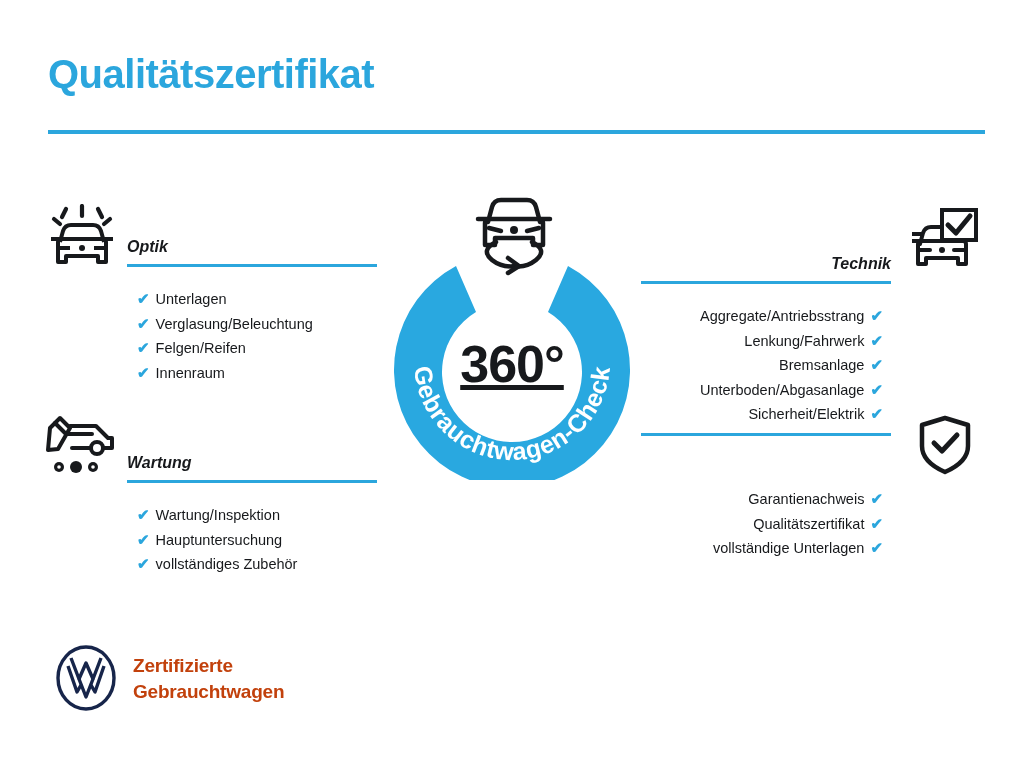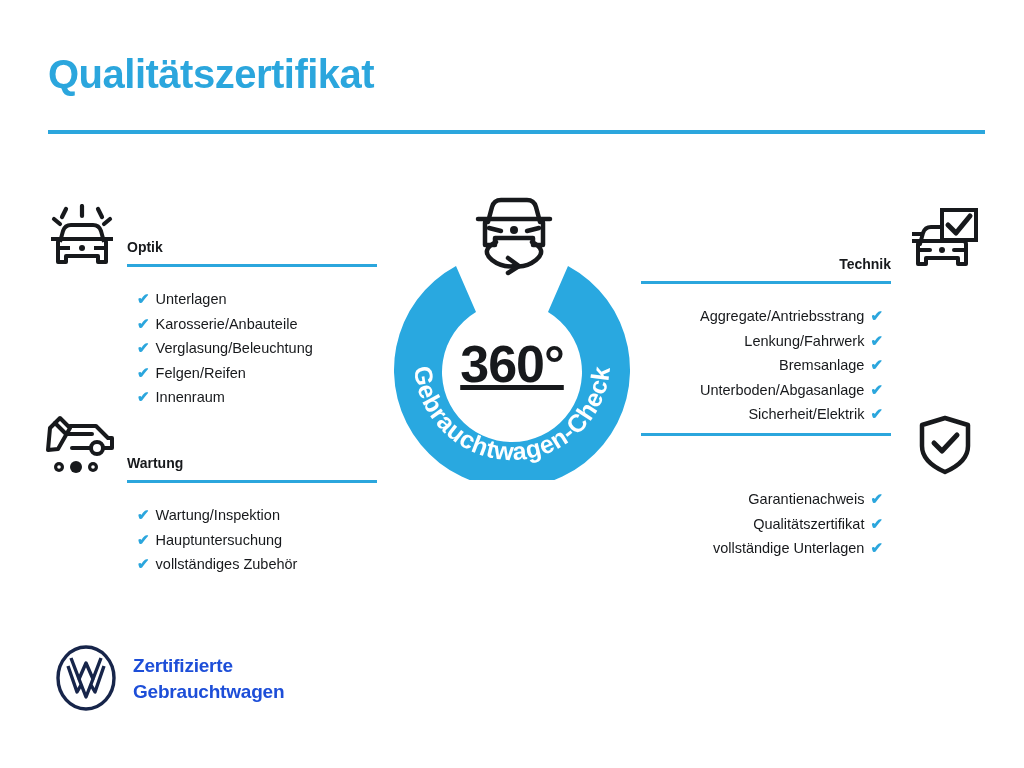--- a/index.html
+++ b/index.html
@@ -43,24 +43,25 @@
 
   
   .block {
     position: absolute;
   }
   .block-head {
     position: relative;
     height: 40px;
   }
   .block-title {
-    font-size: 14px;
+    font-size: 16px;
     font-weight: bold;
     color: #17191c;
     line-height: 28px;
+    font-style: italic;
   }
   .block-rule {
     height: 3px;
     background: #2ba6dd;
     width: 100%;
     margin-top: 3px;
   }
   .block-list {
     list-style: none;
     margin: 0;
@@ -151,21 +152,21 @@
     position: absolute;
     left: 0;
     top: 0;
   }
   .vw-text {
     position: absolute;
     left: 78px;
     top: 8px;
     font-size: 19px;
     font-weight: bold;
-    color: #1d4ed8;
+    color: #c2410c;
     line-height: 26px;
     letter-spacing: -0.2px;
   }
 </style>
 </head>
 <body>
 
 <div class="page">
 
   <div class="page-title">Qualitätszertifikat</div>
@@ -192,21 +193,20 @@
     </svg>
   </div>
 
   <div class="block left" id="block-optik">
     <div class="block-head">
       <div class="block-title">Optik</div>
       <div class="block-rule"></div>
     </div>
     <ul class="block-list">
       <li><span class="check">✔</span><span>Unterlagen</span></li>
-      <li><span class="check">✔</span><span>Karosserie/Anbauteile</span></li>
       <li><span class="check">✔</span><span>Verglasung/Beleuchtung</span></li>
       <li><span class="check">✔</span><span>Felgen/Reifen</span></li>
       <li><span class="check">✔</span><span>Innenraum</span></li>
     </ul>
   </div>
 
   <div class="icon-box" id="icon-wartung">
     <svg width="72" height="62" viewBox="0 0 72 62">
       <g stroke="#17191c" stroke-width="4" fill="none" stroke-linejoin="round" stroke-linecap="round">
         <path d="M4 14 L14 4 L24 14 L12 35 L2 36 L4 14 Z"></path>

